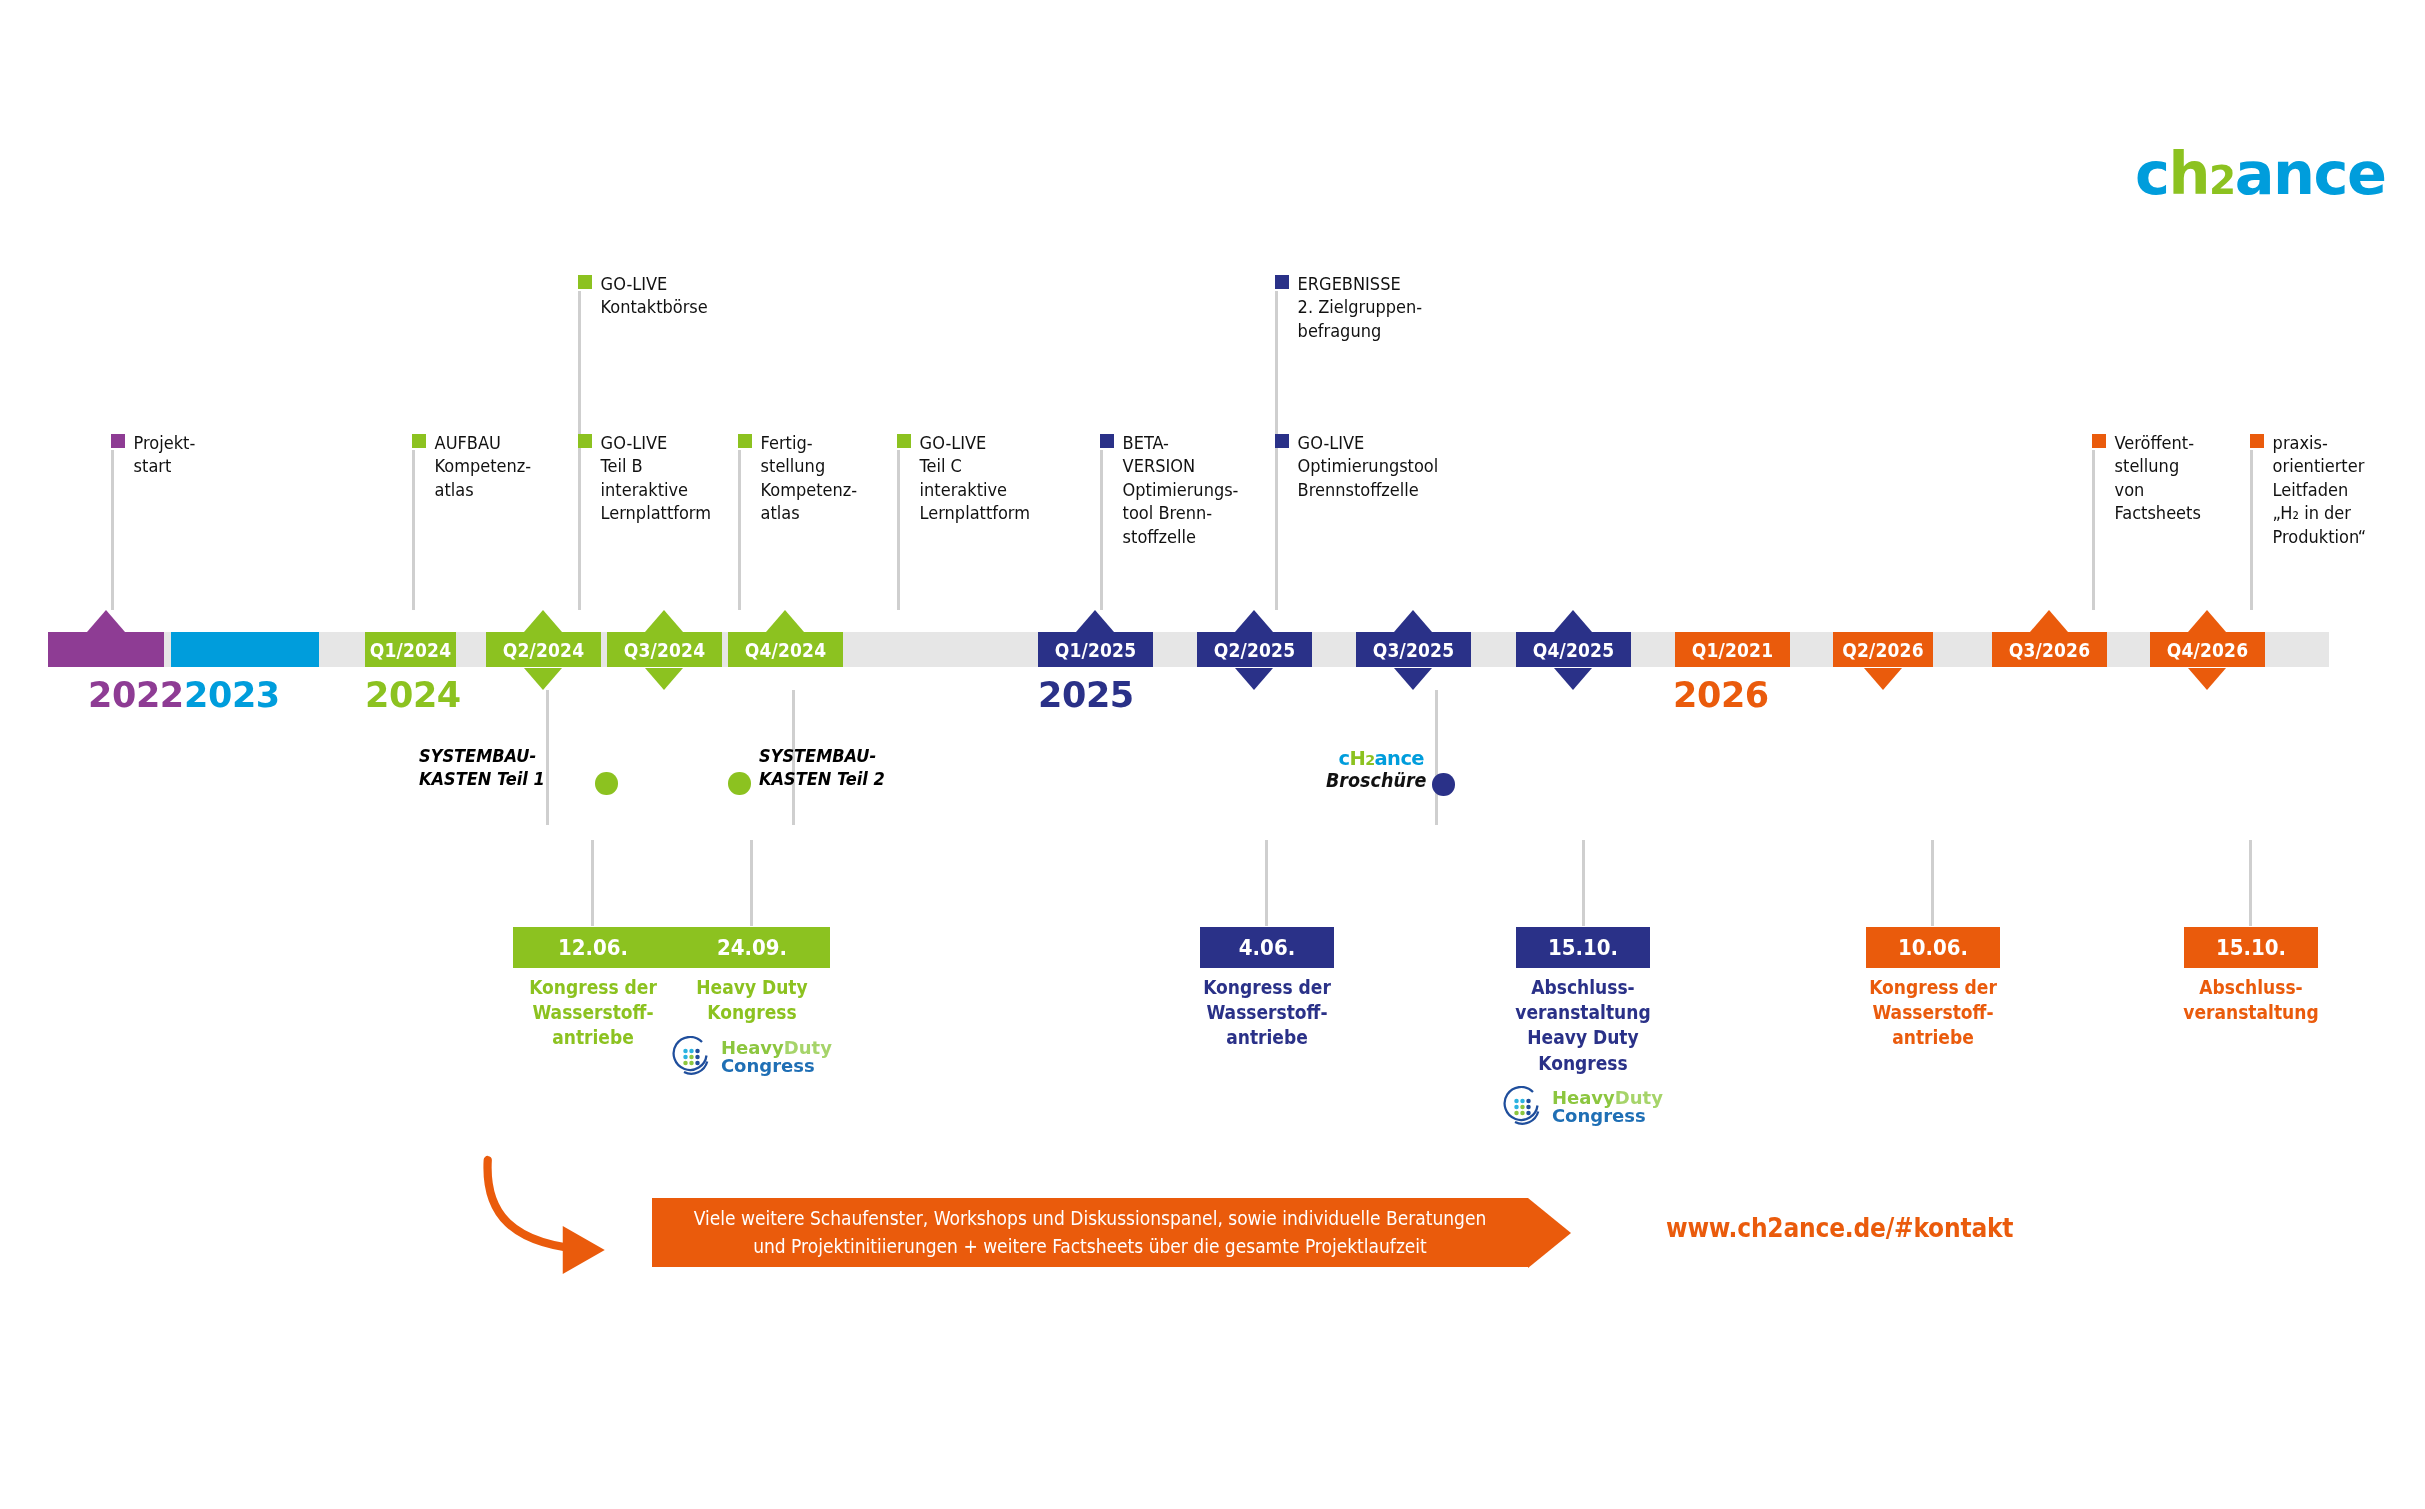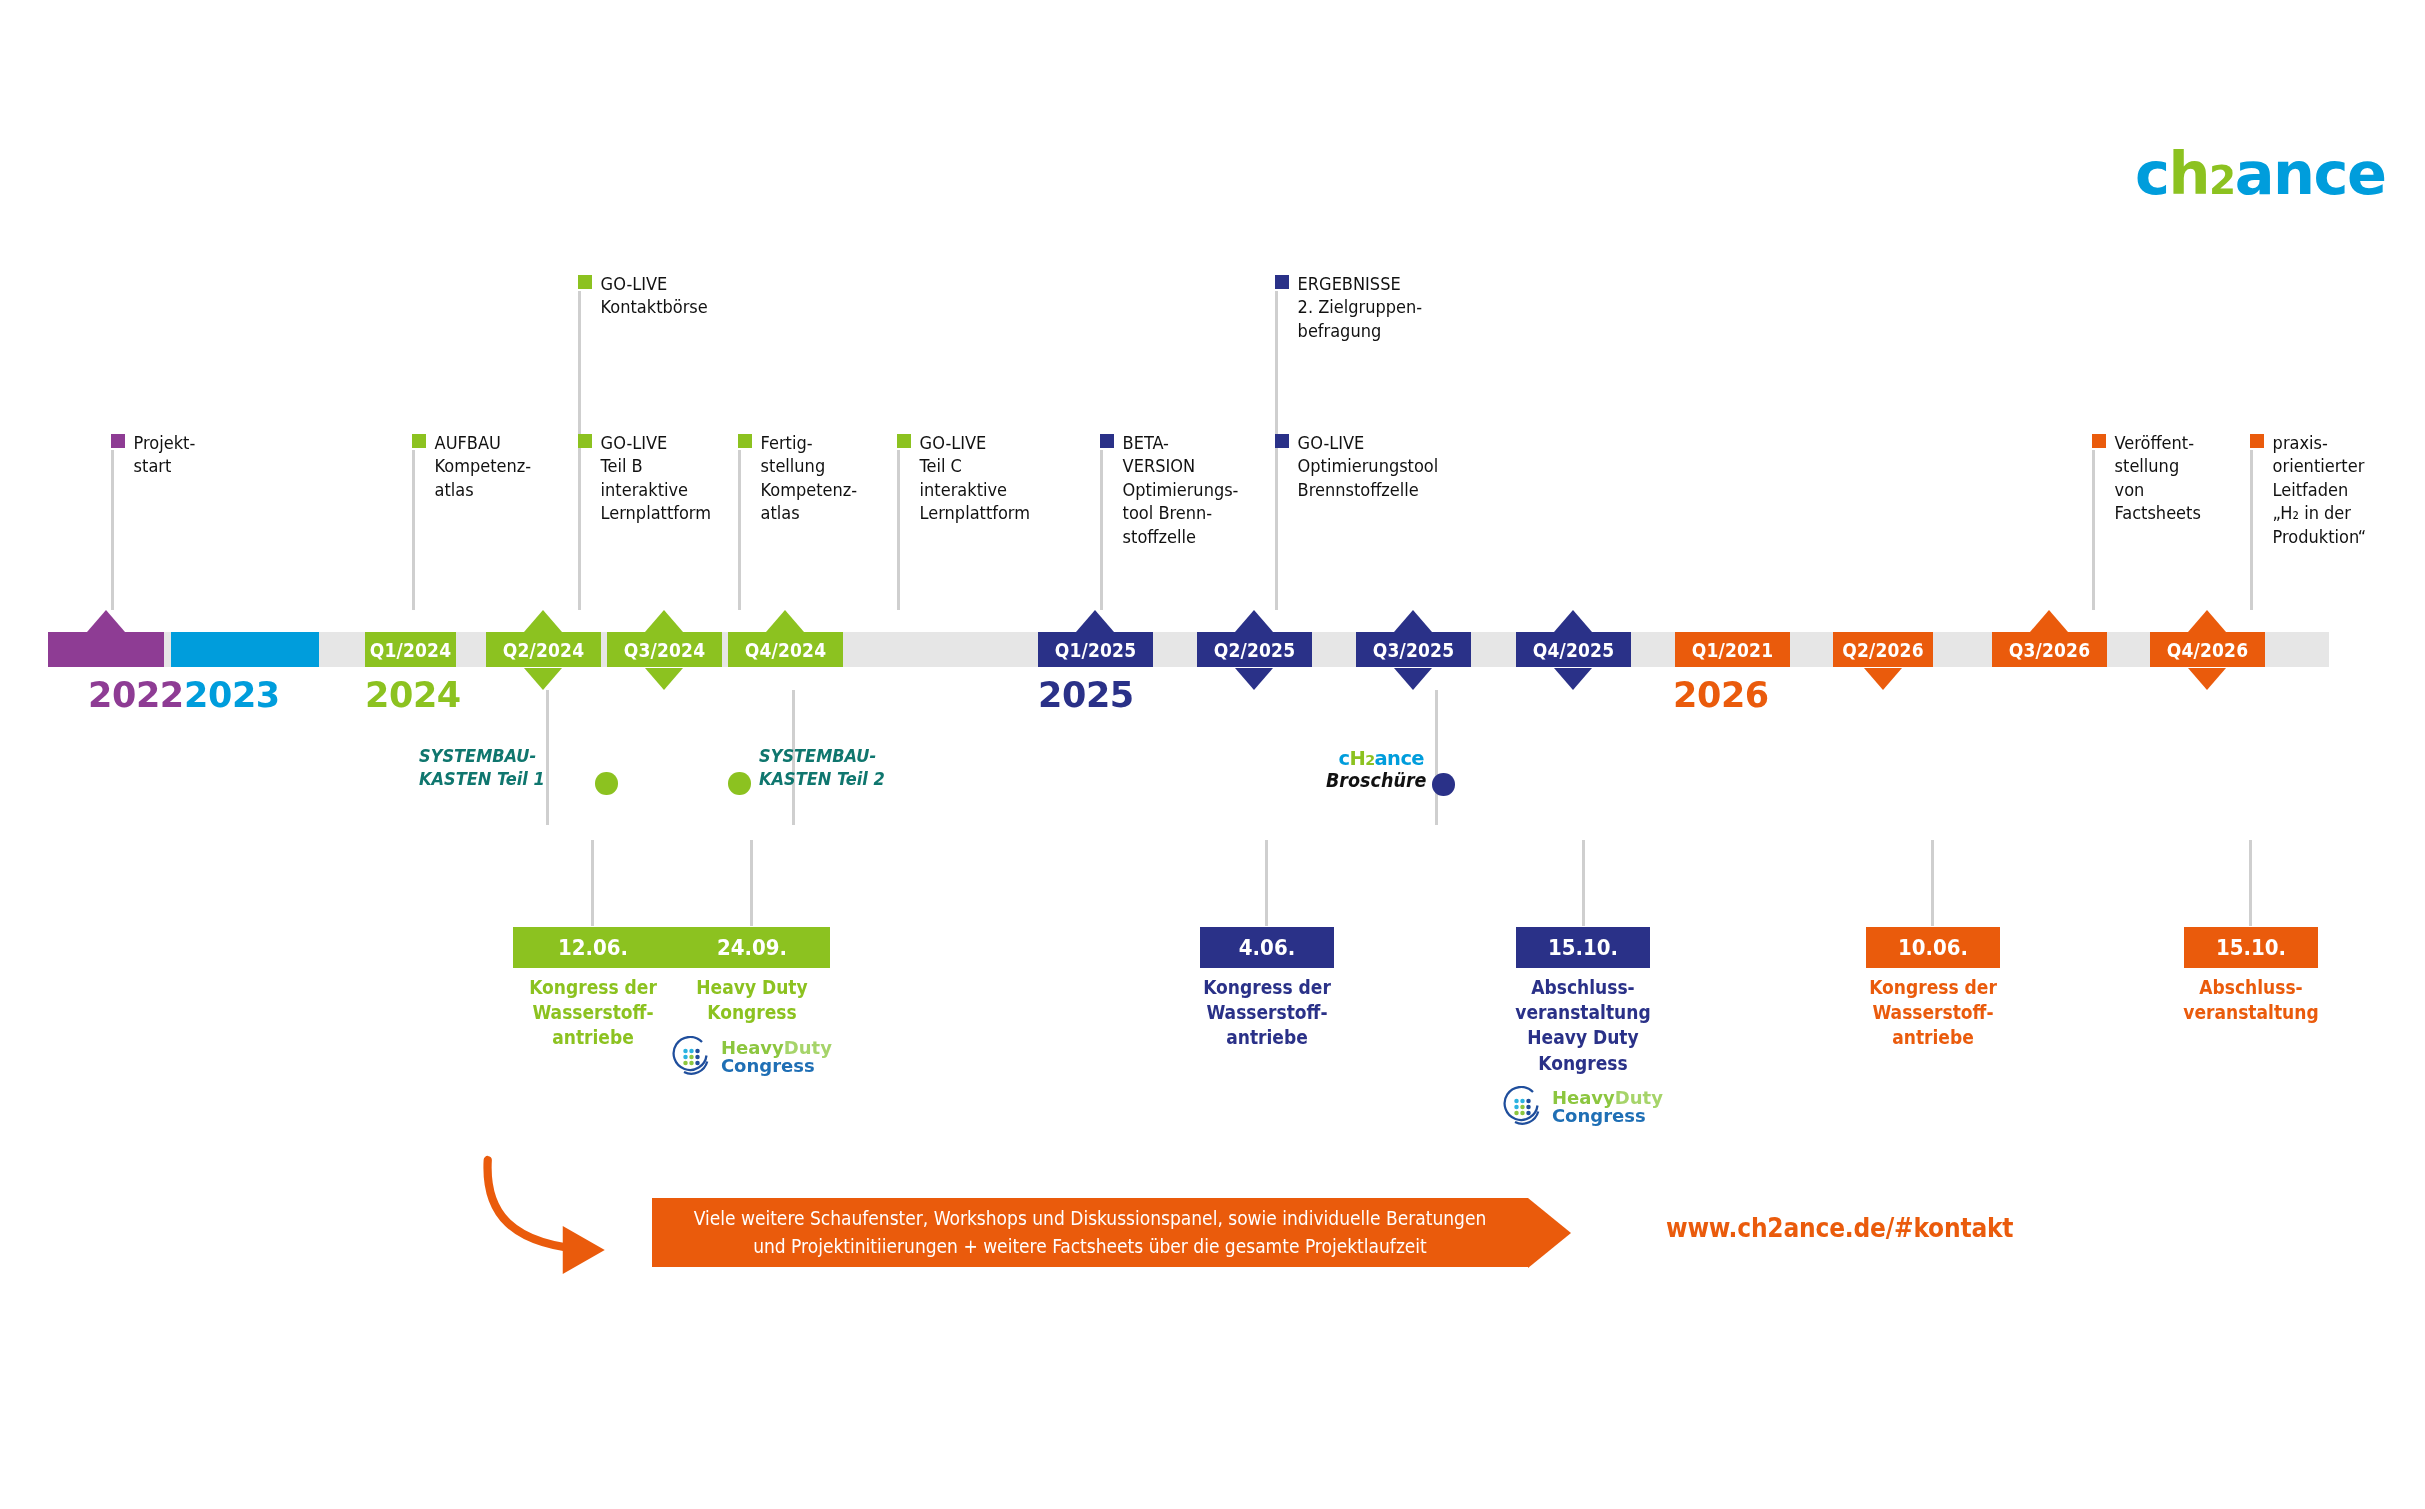--- a/index.html
+++ b/index.html
@@ -74,21 +74,21 @@
     margin-right:8.3px; vertical-align:0.8px;
   }
   .ms .tx{ display:inline-block; vertical-align:top; }
 
   
   .sbk{
     position:absolute;
     font-size:18px; line-height:1.30;
     font-style:italic; font-weight:700;
     font-family:"DejaVu Sans Condensed","Liberation Sans",sans-serif;
-    color:#0f766e; white-space:pre-line;
+    color:#000000; white-space:pre-line;
   }
   .dot{
     position:absolute; border-radius:50%;
     width:22.5px; height:22.5px;
   }
 
   
   #broschure-block{
     position:absolute; left:1326px; top:748px;
     text-align:right; width:98px;

